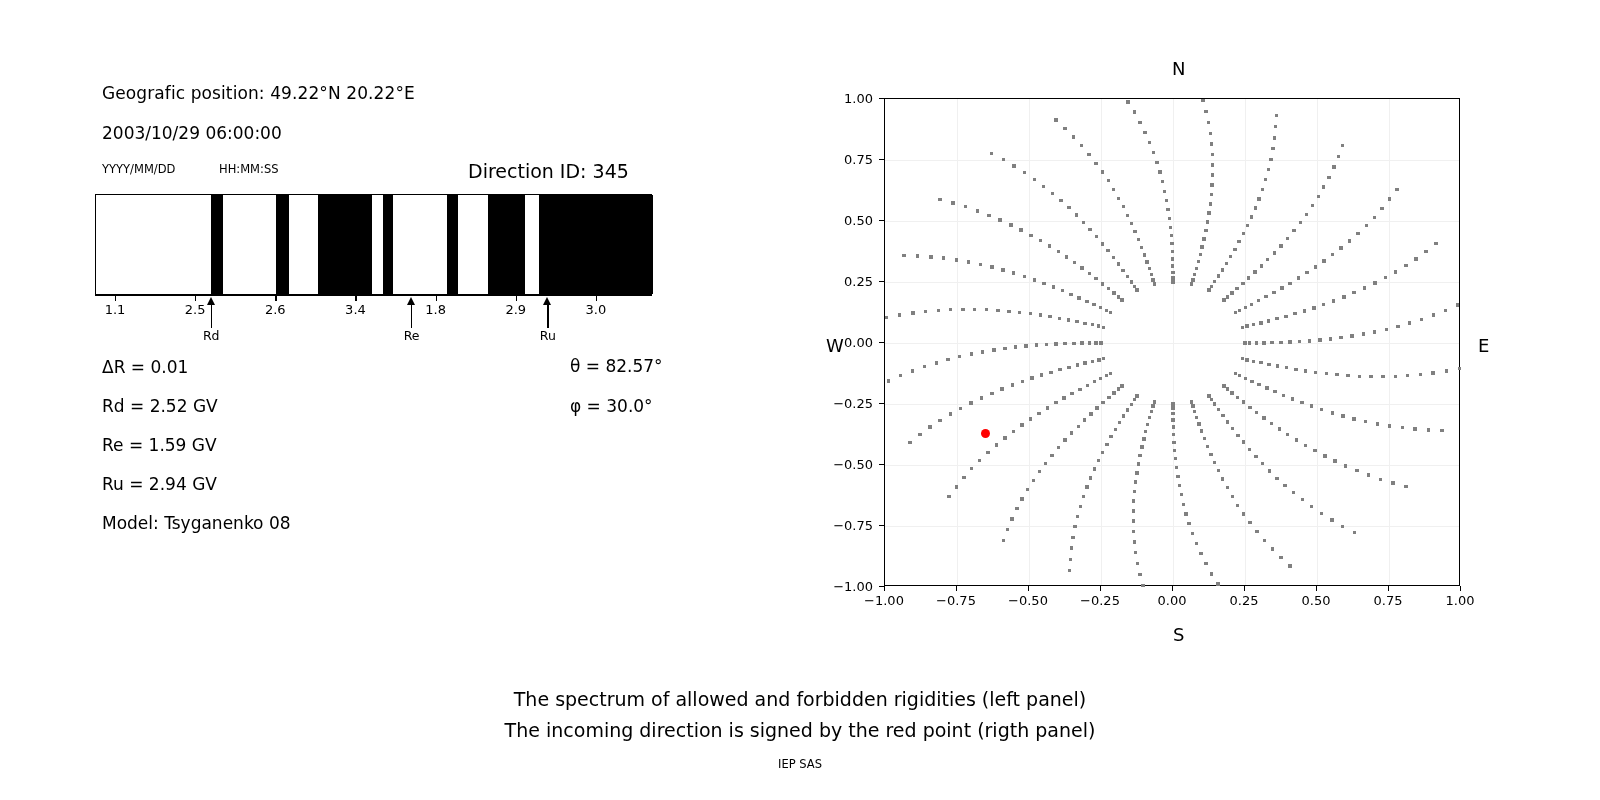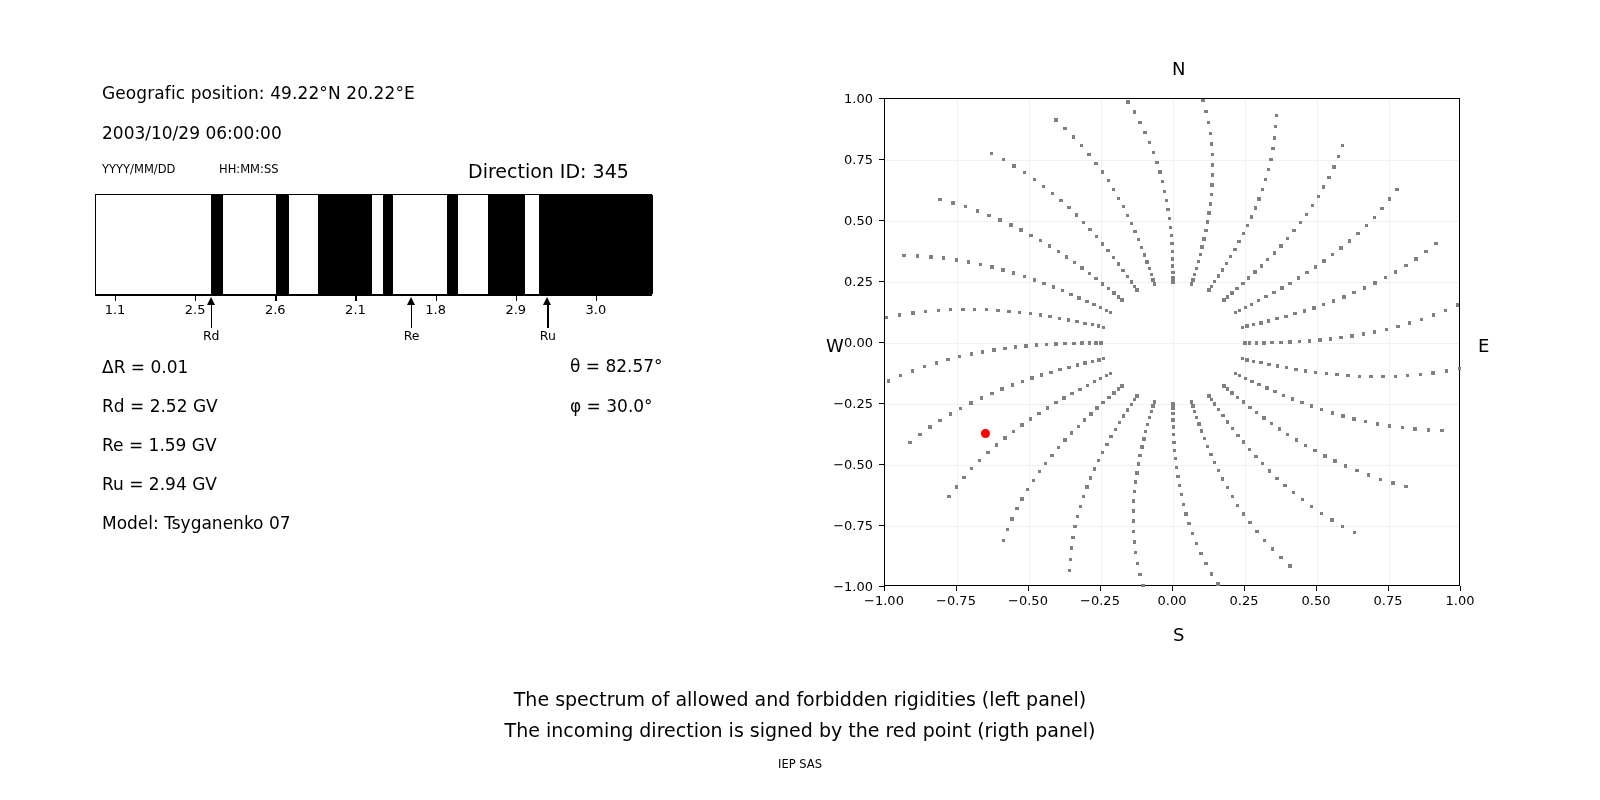--- a/index.html
+++ b/index.html
@@ -80,21 +80,21 @@
 </div>
 <div class="abs" id="axis-line"></div>
 <div class="abs" id="spectrum-ticks" style="left:0;top:0;width:1600px;height:800px;pointer-events:none;">
     <div class="tick" style="left: 115.036px; top: 295px;"></div>
     <div class="ticklabel" style="left: 115.036px; top: 302px;">1.1</div>
     <div class="tick" style="left: 195.18px; top: 295px;"></div>
     <div class="ticklabel" style="left: 195.18px; top: 302px;">2.5</div>
     <div class="tick" style="left: 275.324px; top: 295px;"></div>
     <div class="ticklabel" style="left: 275.324px; top: 302px;">2.6</div>
     <div class="tick" style="left: 355.468px; top: 295px;"></div>
-    <div class="ticklabel" style="left: 355.468px; top: 302px;">2.1</div>
+    <div class="ticklabel" style="left: 355.468px; top: 302px;">3.4</div>
     <div class="tick" style="left: 435.612px; top: 295px;"></div>
     <div class="ticklabel" style="left: 435.612px; top: 302px;">1.8</div>
     <div class="tick" style="left: 515.755px; top: 295px;"></div>
     <div class="ticklabel" style="left: 515.755px; top: 302px;">2.9</div>
     <div class="tick" style="left: 595.899px; top: 295px;"></div>
     <div class="ticklabel" style="left: 595.899px; top: 302px;">3.0</div>
   </div>
 <div class="abs" id="spectrum-arrows" style="left:0;top:0;width:1600px;height:800px;pointer-events:none;">
     <div class="arrow-shaft" style="left: 210.509px; top: 304px; height: 24px;"></div>
     <div class="arrow-head" style="left: 206.709px; top: 297px;"></div>
@@ -104,21 +104,21 @@
     <div class="arrow-label" style="left: 411.568px; top: 328px;">Re</div>
     <div class="arrow-shaft" style="left: 547.113px; top: 304px; height: 24px;"></div>
     <div class="arrow-head" style="left: 543.313px; top: 297px;"></div>
     <div class="arrow-label" style="left: 547.813px; top: 328px;">Ru</div>
   </div>
 
 <div class="param param-l" style="top:357px;">ΔR = 0.01</div>
 <div class="param param-l" style="top:396px;">Rd = 2.52 GV</div>
 <div class="param param-l" style="top:435px;">Re = 1.59 GV</div>
 <div class="param param-l" style="top:474px;">Ru = 2.94 GV</div>
-<div class="param param-l" style="top:513px;">Model: Tsyganenko 07</div>
+<div class="param param-l" style="top:513px;">Model: Tsyganenko 08</div>
 <div class="param param-r" style="top:356px;">θ = 82.57°</div>
 <div class="param param-r" style="top:396px;">φ = 30.0°</div>
 
 <div class="abs" id="polar-panel">
   <div id="polar-frame">
       <div class="gridline-v" style="left: 72px;"></div>
       <div class="gridline-v" style="left: 144px;"></div>
       <div class="gridline-v" style="left: 216px;"></div>
       <div class="gridline-v" style="left: 288px;"></div>
       <div class="gridline-v" style="left: 360px;"></div>

